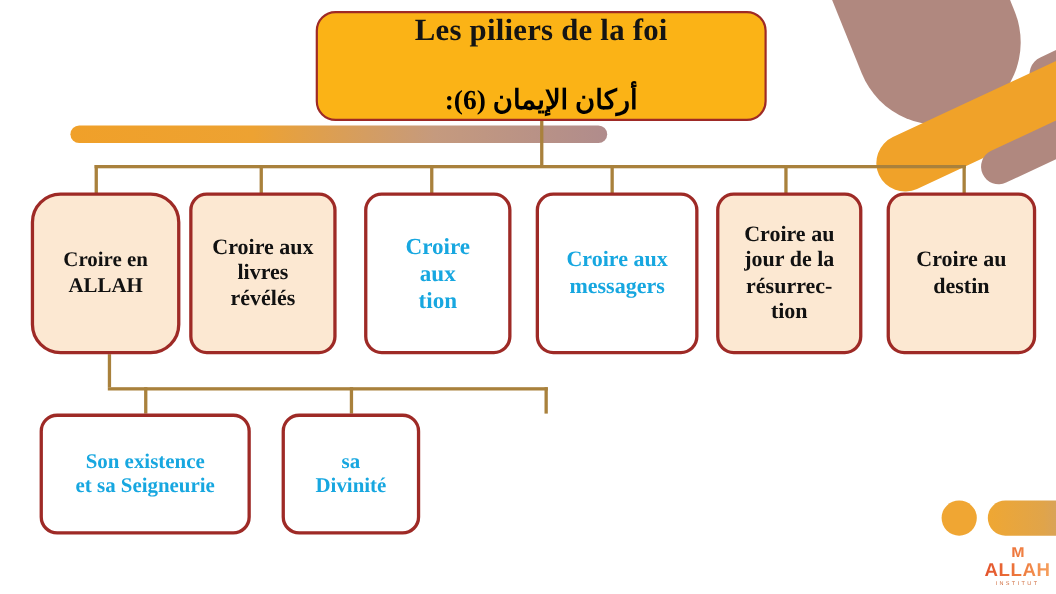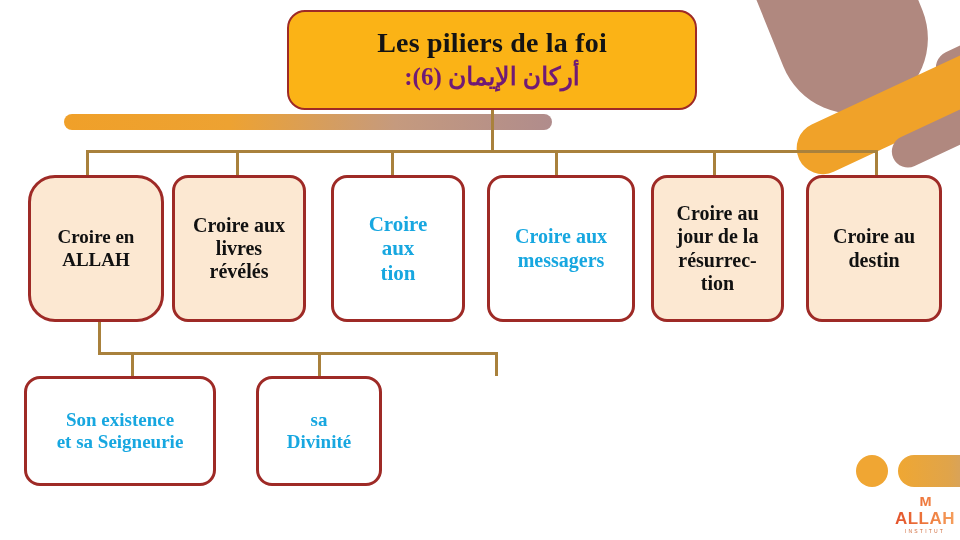--- a/index.html
+++ b/index.html
@@ -139,35 +139,35 @@
     top: 10px;
     width: 410px;
     height: 100px;
     background: #fbb316;
     border: 2px solid #9e2a26;
     border-radius: 18px;
     box-sizing: border-box;
     display: flex;
     flex-direction: column;
     align-items: center;
-    justify-content: center;
+    justify-content: space-between;
     z-index: 5;
   }
   #title-box .t-fr {
     font-size: 28px;
     font-weight: bold;
     color: #141414;
     line-height: 32px;
     letter-spacing: 0.2px;
   }
   #title-box .t-ar {
     direction: rtl;
     font-size: 25px;
     font-weight: bold;
-    color: #701a75;
+    color: #000000;
     line-height: 32px;
     margin-top: 2px;
   }
 
   
   .node {
     position: absolute;
     box-sizing: border-box;
     border: 3px solid #9e2a26;
     border-radius: 16px;
@@ -254,21 +254,21 @@
 jour de la
 résurrec-
 tion</span>
   </div>
 
   <div class="node fill-cream" style="left:806px; top:175px; width:136px; height:147px;">
     <span class="node-text txt-black" style="font-size:20px;">Croire au
 destin</span>
   </div>
 
-  <div class="node fill-white" style="left:24px;  top:376px; width:192px; height:110px;align-items:center;">
+  <div class="node fill-white" style="left:36px;  top:376px; width:192px; height:110px;align-items:center;">
     <span class="node-text txt-cyan" style="font-size:19px;">Son existence
 et sa Seigneurie</span>
   </div>
 
   <div class="node fill-white" style="left:256px; top:376px; width:126px; height:110px;">
     <span class="node-text txt-cyan" style="font-size:19px;">sa
 Divinité</span>
   </div>
 
 

